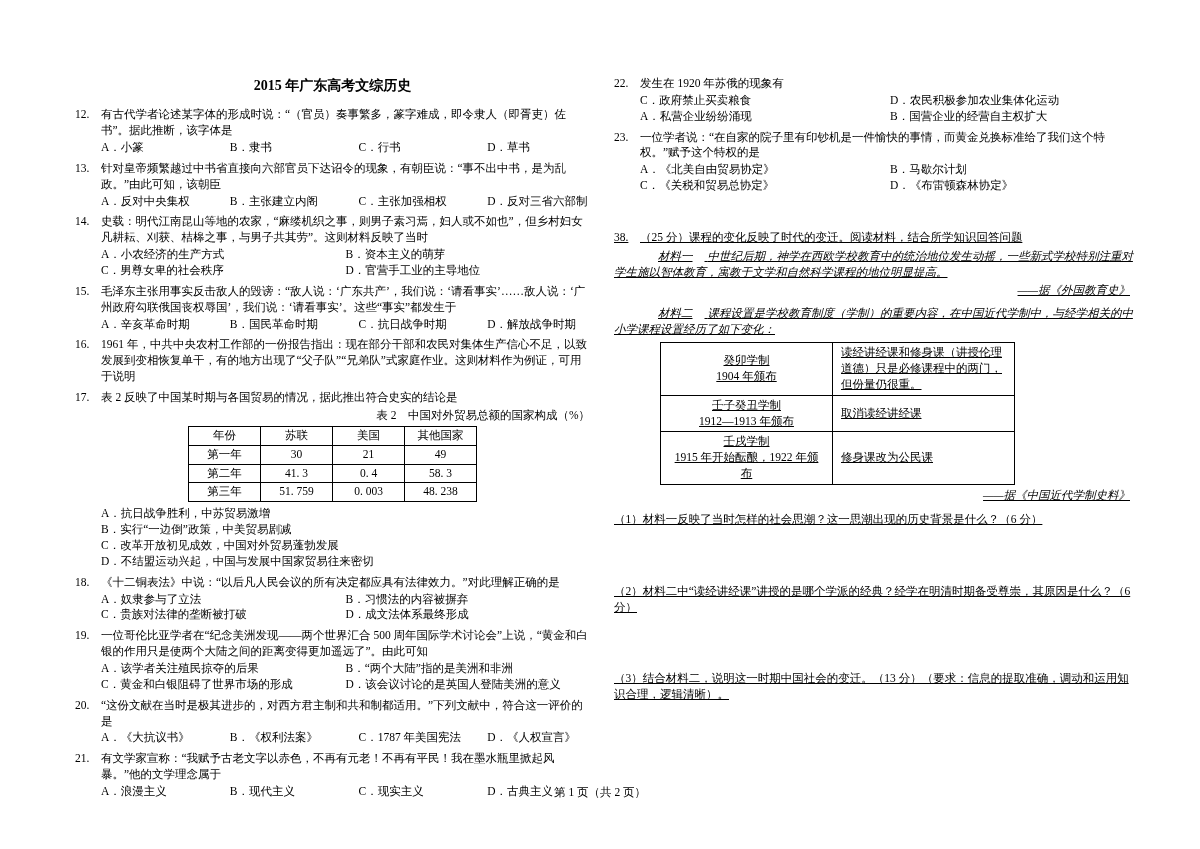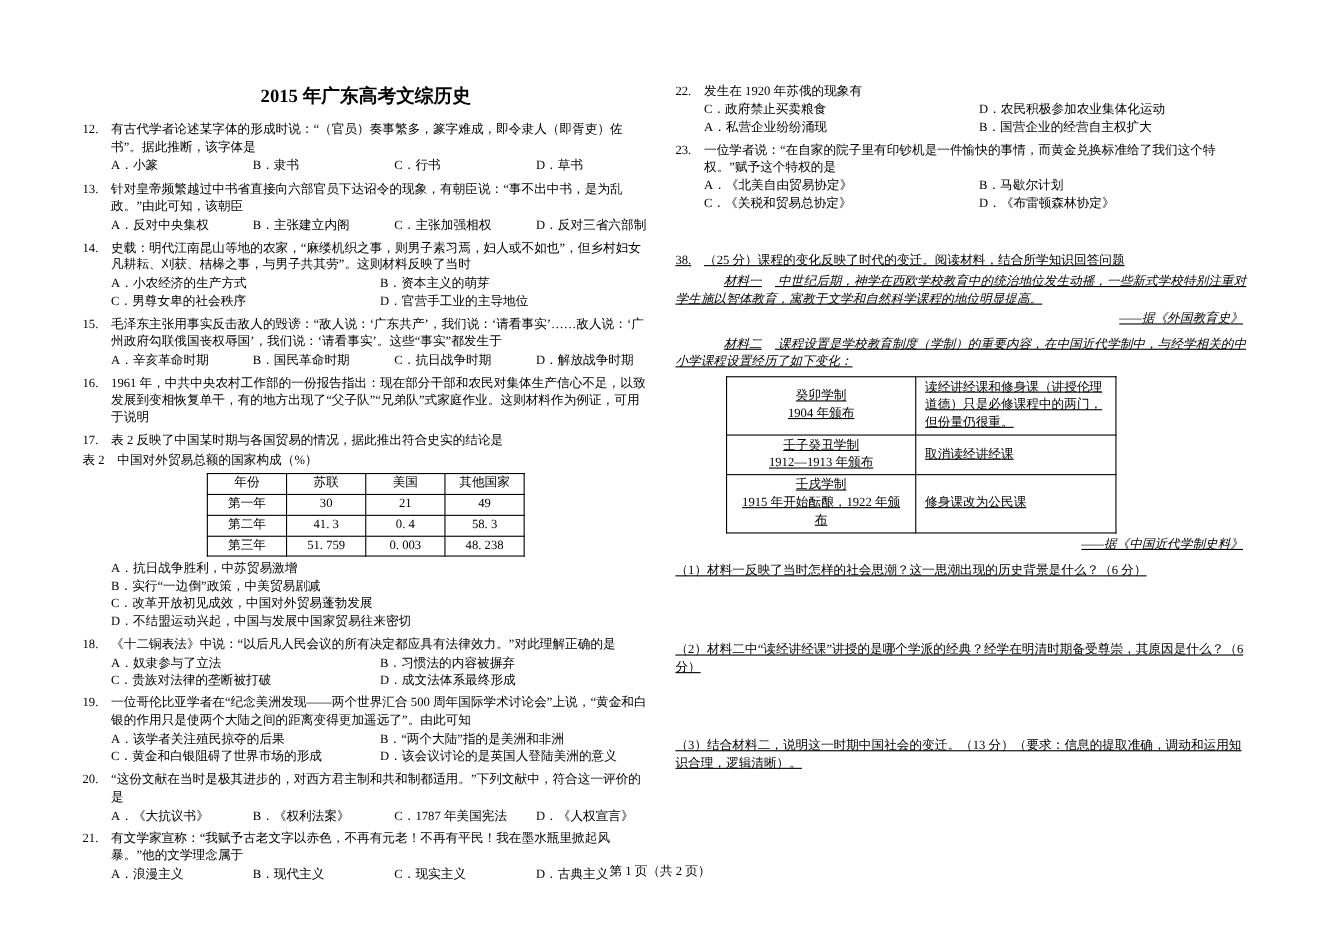--- a/index.html
+++ b/index.html
@@ -7,31 +7,31 @@
   .page {
     width:1200px; height:849px; background:#fff; color:#000;
     font-family:"Liberation Serif","DejaVu Serif",serif;
     font-size:11.5px; line-height:1.38;
     position:relative; overflow:hidden;
     padding:76px 60px 0 75px;
     display:flex; gap:24px;
   }
   .col-left { width:515px; flex:none; }
   .col-right { flex:1; min-width:0; }
-  .title { font-size:17px; font-weight:bold; text-align:center; margin-bottom:12px; }
+  .title { font-size:14px; font-weight:bold; text-align:center; margin-bottom:12px; }
   .question { margin-bottom:5px; }
   .stem { display:flex; }
   .qnum { flex:none; width:26px; }
   .stem-text { flex:1; }
   .options { padding-left:26px; margin-top:1px; }
   .opt-row { display:grid; }
   .cols-4 { grid-template-columns:repeat(4,1fr);gap:26px; }
   .cols-2 { grid-template-columns:repeat(2,1fr); }
   .cols-1 { grid-template-columns:1fr; }
-  .tbl-caption { text-align:left; margin:2px 0 2px; }
+  .tbl-caption { text-align:right; margin:2px 0 2px; }
   .qtable { border-collapse:collapse; margin:0 auto 4px; }
   .qtable th, .qtable td {
     border:1px solid #000; padding:1px 12px; text-align:center;
     font-weight:normal; min-width:72px;
   }
   .q38 { margin-top:36px;text-decoration:underline; }
   .q38 .stem { margin-bottom:3px; }
   .material { font-style:italic; text-indent:44px; margin:3px 0 2px; }
   .mat-label { margin-right:12px; }
   .source { font-style:italic; text-align:right; padding-right:10px; margin:2px 0 8px; }

